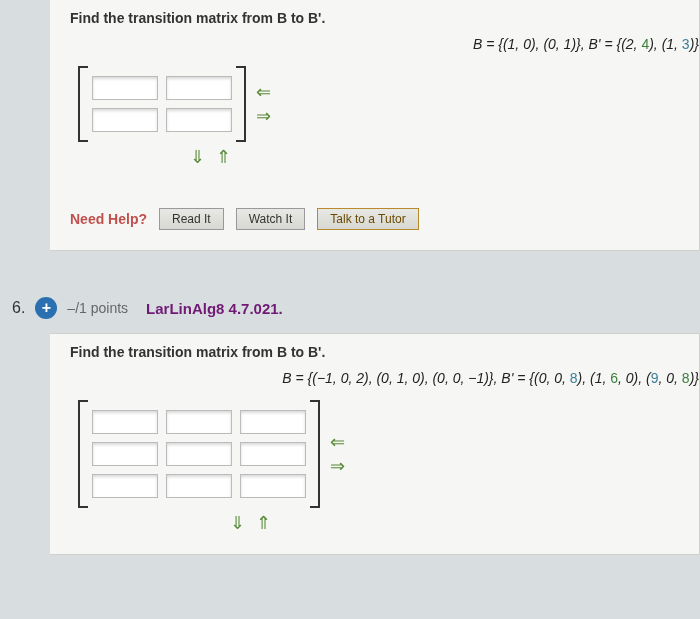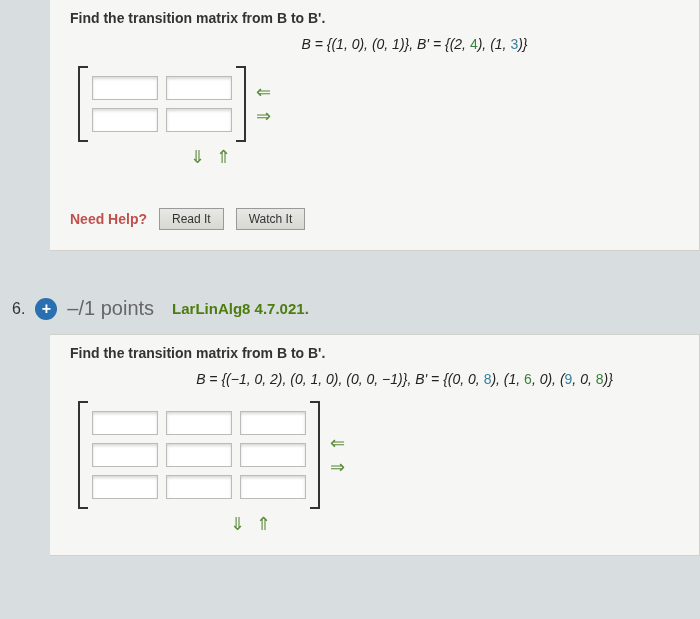--- a/index.html
+++ b/index.html
@@ -16,21 +16,21 @@
     background: #f6f6f4;
     margin-left: 50px;
     border: 1px solid #d0d0cc;
     border-left: none;
     padding: 10px 0 20px 20px;
   }
   .panel-top { border-top: none; margin-top:0; }
   .prompt { color: #333; margin-bottom: 10px; font-weight: bold; }
   .formula {
     font-style: italic;
-    text-align: center;
+    text-align: right;
     padding-left: 60px;
     margin-bottom: 14px;
     color: #222;
   }
   .formula .num-a { color: #3a7f3a; font-style: normal;}
   .formula .num-b { color: #3a7f9a; font-style: normal;}
   .matrix-row { display: flex; align-items: center; gap: 10px; margin-left: 8px; }
   .matrix { display: flex; gap: 8px; position: relative; padding: 10px 14px; }
   .bracket {
     position: absolute; top: 0; bottom: 0; width: 10px;
@@ -63,22 +63,22 @@
     display: flex; align-items: center; gap: 10px;
     padding: 18px 0 14px 0; margin-left: 12px;
   }
   .qnum { font-size: 16px; color:#333; }
   .plus-icon {
     width: 22px; height: 22px; border-radius: 50%;
     background: #2a6fb0; color: #fff; font-weight: bold;
     display: inline-flex; align-items: center; justify-content: center;
     font-size: 16px;
   }
-  .points { color: #666; font-size: 20px;}
-  .chap { font-weight: bold; font-size: 15px; color:#4d7c0f; margin-left: 8px;}
+  .points { color: #666; font-size: 14px;}
+  .chap { font-weight: bold; font-size: 15px; color:#701a75; margin-left: 8px;}
   .gap { height: 28px; }
 </style>
 </head>
 <body>
 
 <div class="panel panel-top">
   <div class="prompt">Find the transition matrix from B to B'.</div>
   <div class="formula">
     <span>B = {(1, 0), (0, 1)}, B' = {(2, </span><span class="num-a">4</span><span>), (1, </span><span class="num-b">3</span><span>)}</span>
   </div>
@@ -102,20 +102,21 @@
   </div>
   <div class="bot-arr">
     <span>⇓</span>
     <span>⇑</span>
   </div>
 
   <div class="help-row">
     <span class="help-label">Need Help?</span>
     <span class="help-btn">Read It</span>
     <span class="help-btn">Watch It</span>
+    <span class="help-btn tutor">Talk to a Tutor</span>
   </div>
 </div>
 
 <div class="gap"></div>
 
 <div class="q-header">
   <span class="qnum">6.</span>
   <span class="plus-icon">+</span>
   <span class="points">–/1 points</span>
   <span class="chap">LarLinAlg8 4.7.021.</span>

